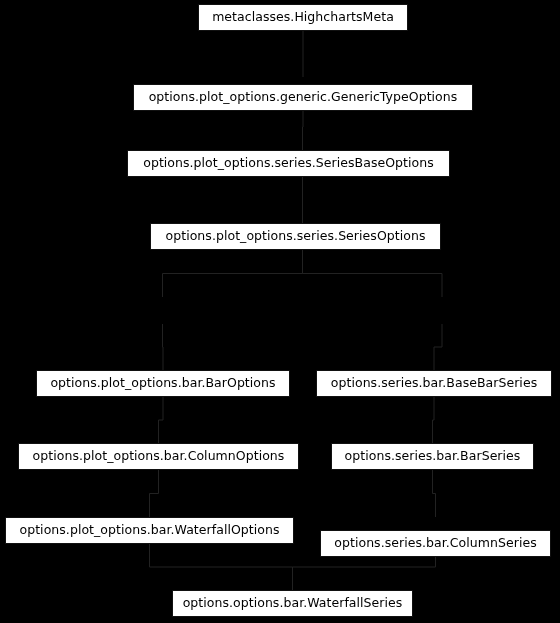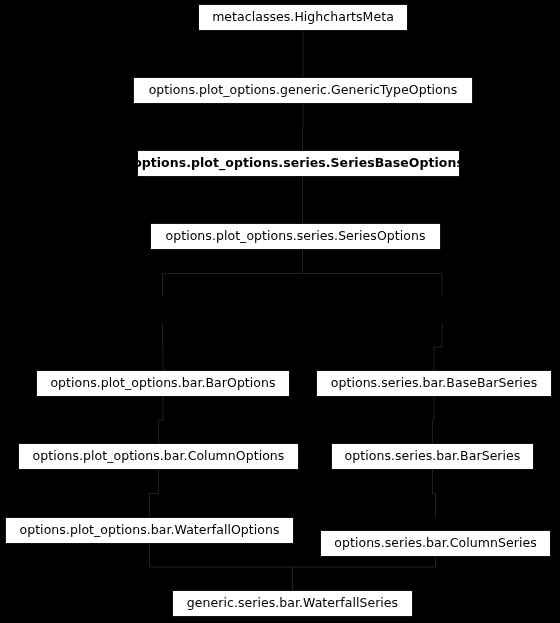--- a/index.html
+++ b/index.html
@@ -64,24 +64,24 @@
       <path d="M 163 397 L 163 420 L 158.5 420 L 158.5 443" fill="none" stroke="#222222" stroke-width="1"></path>
       <path d="M 434 397 L 434 420 L 432.5 420 L 432.5 443" fill="none" stroke="#222222" stroke-width="1"></path>
       <path d="M 158.5 470 L 158.5 493.5 L 149.5 493.5 L 149.5 517" fill="none" stroke="#222222" stroke-width="1"></path>
       <path d="M 432.5 470 L 432.5 493.5 L 435.5 493.5 L 435.5 517" fill="none" stroke="#222222" stroke-width="1"></path>
       <path d="M 149.5 544 L 149.5 567 L 292.5 567 L 292.5 590" fill="none" stroke="#222222" stroke-width="1"></path>
       <path d="M 435.5 544 L 435.5 567 L 292.5 567 L 292.5 590" fill="none" stroke="#222222" stroke-width="1"></path>
     </svg>
 <div class="node" style="left: 198px; top: 4px; width: 210px; height: 27px;">
       <span class="node-label">metaclasses.HighchartsMeta</span>
     </div>
-    <div class="node" style="left: 133px; top: 77px; width: 340px; height: 27px; justify-content: center;">
+    <div class="node" style="left: 133px; top: 84px; width: 340px; height: 27px; justify-content: center;">
       <span class="node-label">options.plot_options.generic.GenericTypeOptions</span>
     </div>
-    <div class="node" style="left: 137px; top: 150px; width: 323px; height: 27px; font-weight: bold;">
+    <div class="node" style="left: 127px; top: 150px; width: 323px; height: 27px;">
       <span class="node-label">options.plot_options.series.SeriesBaseOptions</span>
     </div>
     <div class="node" style="left: 150px; top: 223px; width: 291px; height: 27px;">
       <span class="node-label">options.plot_options.series.SeriesOptions</span>
     </div>
     <div class="node" style="left: 36px; top: 370px; width: 254px; height: 27px;">
       <span class="node-label">options.plot_options.bar.BarOptions</span>
     </div>
     <div class="node" style="left: 316px; top: 370px; width: 236px; height: 27px;">
       <span class="node-label">options.series.bar.BaseBarSeries</span>
@@ -92,15 +92,15 @@
     <div class="node" style="left: 331px; top: 443px; width: 203px; height: 27px;">
       <span class="node-label">options.series.bar.BarSeries</span>
     </div>
     <div class="node" style="left: 5px; top: 517px; width: 289px; height: 27px;">
       <span class="node-label">options.plot_options.bar.WaterfallOptions</span>
     </div>
     <div class="node" style="left: 320px; top: 530px; width: 231px; height: 27px;">
       <span class="node-label">options.series.bar.ColumnSeries</span>
     </div>
     <div class="node" style="left: 172px; top: 590px; width: 241px; height: 27px;">
-      <span class="node-label">generic.series.bar.WaterfallSeries</span>
+      <span class="node-label">options.options.bar.WaterfallSeries</span>
     </div>
   </div>
 
 </body></html>

